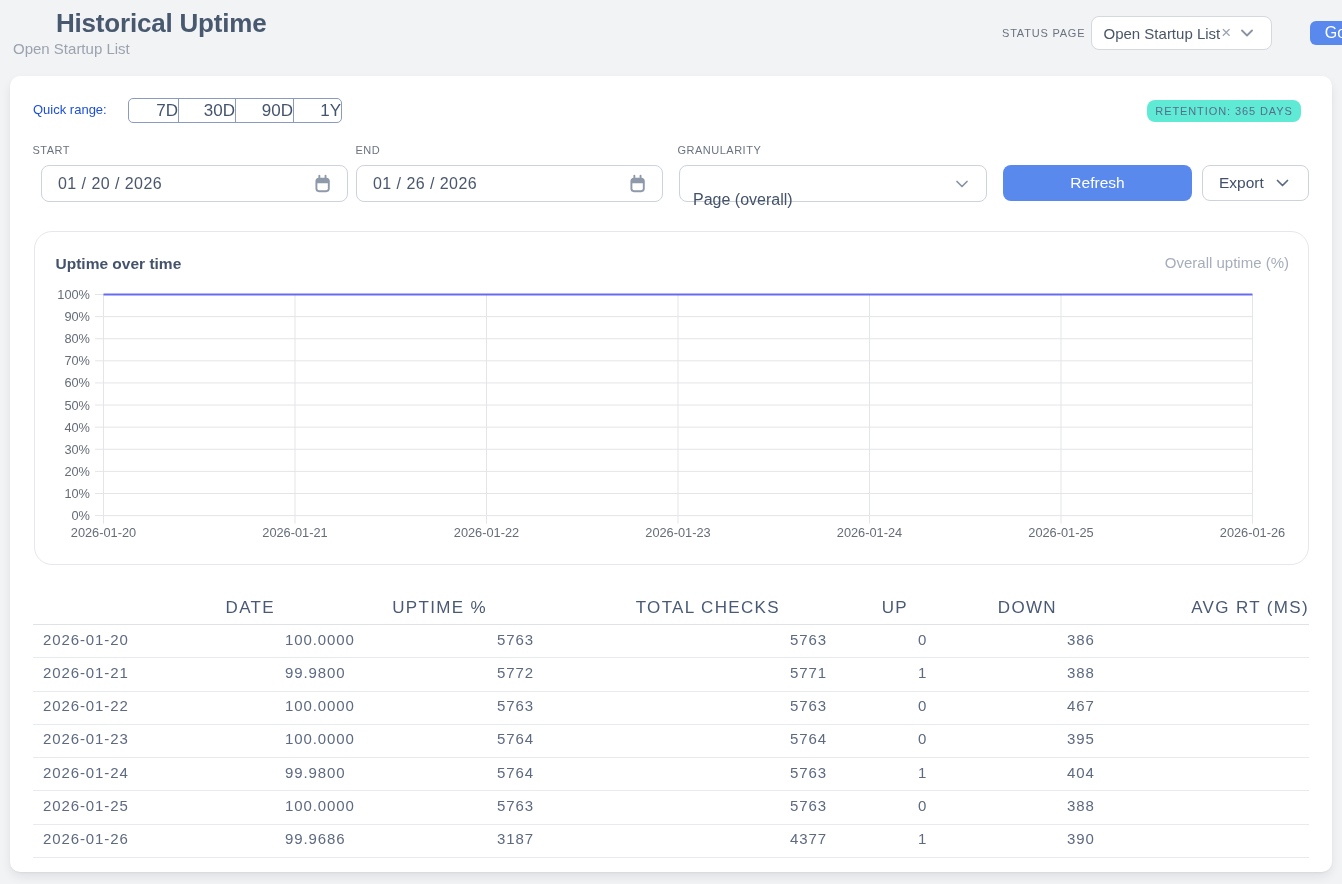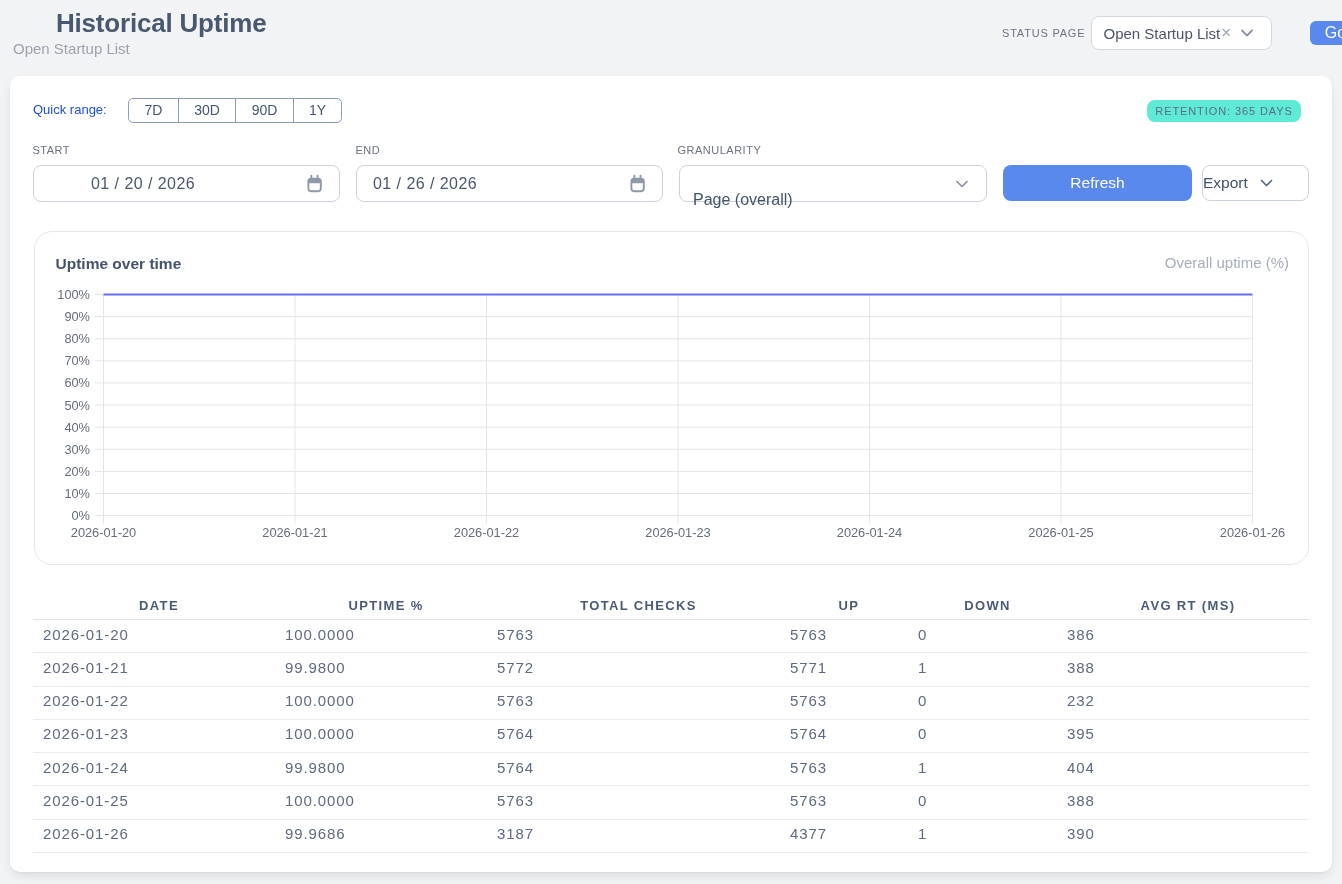--- a/index.html
+++ b/index.html
@@ -19,39 +19,39 @@
 .sel-status .txt { font-size:15px; color:#4a5668; white-space:nowrap; }
 .sel-status .x { font-size:17px; color:#9aa2af; margin-left:1px; }
 .sel-status svg { margin-left:auto; }
 .go { left:1280px; top:21px; width:51px; height:24px; background:#5a89ee; border-radius:6px; color:#fff; font-size:16px; display:flex; align-items:center; justify-content:center;margin-left:30px; }
 
 .card { left:10px; top:76px; width:1322px; height:796px; background:#fff; border-radius:10px;
   box-shadow:0 1px 2px rgba(16,24,40,.04), 0 5px 12px -2px rgba(16,24,40,.11); }
 
 .qr-label { left:33px; top:102px; font-size:13px; color:#1d4ed8; }
 .qr { left:128px; top:98px; display:flex; border:1px solid #8b9bbd; border-radius:5px; overflow:hidden; background:#fff; }
-.qr div { height:23px; line-height:23px; text-align:center; font-size:14px; color:#45546e; border-left:1px solid #8b9bbd; }
+.qr div { height:23px; line-height:23px; text-align:right; font-size:17px; color:#45546e; border-left:1px solid #8b9bbd; }
 .qr div:first-child { border-left:none; }
 .badge { left:1147px; top:100px; width:154px; height:22px; background:#5eead4; border-radius:8px; font-size:11px; letter-spacing:0.9px; color:#5a6c8a; display:flex; align-items:center; justify-content:center; }
 
 .flabel { top:144px; font-size:11px; color:#6b7280; letter-spacing:0.5px; }
 .field { top:165px; height:37px; background:#fff; border:1px solid #ccd3dc; border-radius:8px; display:flex; align-items:center; }
 .date-txt { font-size:16px; color:#4a586e; margin-left:16px; letter-spacing:0.45px; }
 .cal { margin-left:auto; margin-right:16px; margin-top:1px; }
 .gran-txt { font-size:16px; color:#44526a; margin-left:13px;margin-top:32px; }
 .chev { margin-left:auto; margin-right:18px; }
 .refresh { left:1003px; top:165px; width:189px; height:36px; background:#5a89ee; border-radius:8px; color:#fff; font-size:15.5px; display:flex; align-items:center; justify-content:center; }
-.export { left:1202px; top:165px; width:107px; height:36px; background:#fff; border:1px solid #ccd3dc; border-radius:8px; color:#42506a; font-size:15.5px; display:flex; align-items:center; justify-content:flex-start; gap:12px; }
+.export { left:1202px; top:165px; width:107px; height:36px; background:#fff; border:1px solid #ccd3dc; border-radius:8px; color:#42506a; font-size:15.5px; display:flex; align-items:center; justify-content:flex-start; padding-left:16px; gap:12px; }
 
 .chart-card { left:34px; top:231px; width:1275px; height:334px; border:1px solid #e4e7ec; border-radius:18px; background:#fff; }
 .chart-title { left:20.5px; top:23px; font-size:15.5px; font-weight:700; color:#44536b; }
 .chart-note { right:19px; top:22px; font-size:15px; color:#a6adbb; }
 
 .tbl { position:absolute; left:33px; top:592px; width:1276px; border-collapse:collapse; table-layout:fixed; }
-.tbl th { text-align:center; font-size:13px; letter-spacing:1.35px; color:#4a5a75; font-weight:700; padding:6px 0 6px 10px; border-bottom:1px solid #dfe3e8; }
+.tbl th { text-align:right; font-size:17px; letter-spacing:1.35px; color:#4a5a75; font-weight:400; padding:6px 0 6px 10px; border-bottom:1px solid #dfe3e8; }
 .tbl td { font-size:15px; letter-spacing:0.9px; color:#5d6a80; line-height:16.3px; padding:6.5px 0 9.5px 10px; border-bottom:1px solid #e7eaee; }
 </style>
 </head>
 <body>
   <div class="abs title">Historical Uptime</div>
   <div class="abs subtitle">Open Startup List</div>
 
   <div class="abs sp-label">STATUS PAGE</div>
   <div class="abs sel-status">
     <span class="txt">Open Startup List</span>
@@ -70,21 +70,21 @@
     <div style="width:57px">30D</div>
     <div style="width:58px">90D</div>
     <div style="width:48px">1Y</div>
   </div>
   <div class="abs badge">RETENTION: 365 DAYS</div>
 
   <div class="abs flabel" style="left:32.5px">START</div>
   <div class="abs flabel" style="left:355.5px">END</div>
   <div class="abs flabel" style="left:677.5px">GRANULARITY</div>
 
-  <div class="abs field" style="left:33px; width:307px;padding-left:41px;">
+  <div class="abs field" style="left:41px; width:307px;">
     <span class="date-txt">01 / 20 / 2026</span>
     <svg class="cal" width="17" height="20" viewBox="0 0 17 20">
       <rect x="2.4" y="4.6" width="12.4" height="12.6" rx="2.6" fill="none" stroke="#8e99a9" stroke-width="1.9"></rect>
       <path d="M2 7.2 C2 5.5 3 4.4 4.6 4.4 L12.6 4.4 C14.2 4.4 15.2 5.5 15.2 7.2 L15.2 9.2 L2 9.2 Z" fill="#8e99a9"></path>
       <rect x="4.4" y="0.8" width="1.9" height="4.4" rx="0.9" fill="#8e99a9"></rect>
       <rect x="10.6" y="0.8" width="1.9" height="4.4" rx="0.9" fill="#8e99a9"></rect>
     </svg>
   </div>
   <div class="abs field" style="left:356px; width:307px;">
     <span class="date-txt">01 / 26 / 2026</span>
@@ -187,21 +187,21 @@
         <td>5771</td>
         <td>1</td>
         <td>388</td>
       </tr>
       <tr>
         <td>2026-01-22</td>
         <td>100.0000</td>
         <td>5763</td>
         <td>5763</td>
         <td>0</td>
-        <td>232</td>
+        <td>467</td>
       </tr>
       <tr>
         <td>2026-01-23</td>
         <td>100.0000</td>
         <td>5764</td>
         <td>5764</td>
         <td>0</td>
         <td>395</td>
       </tr>
       <tr>

